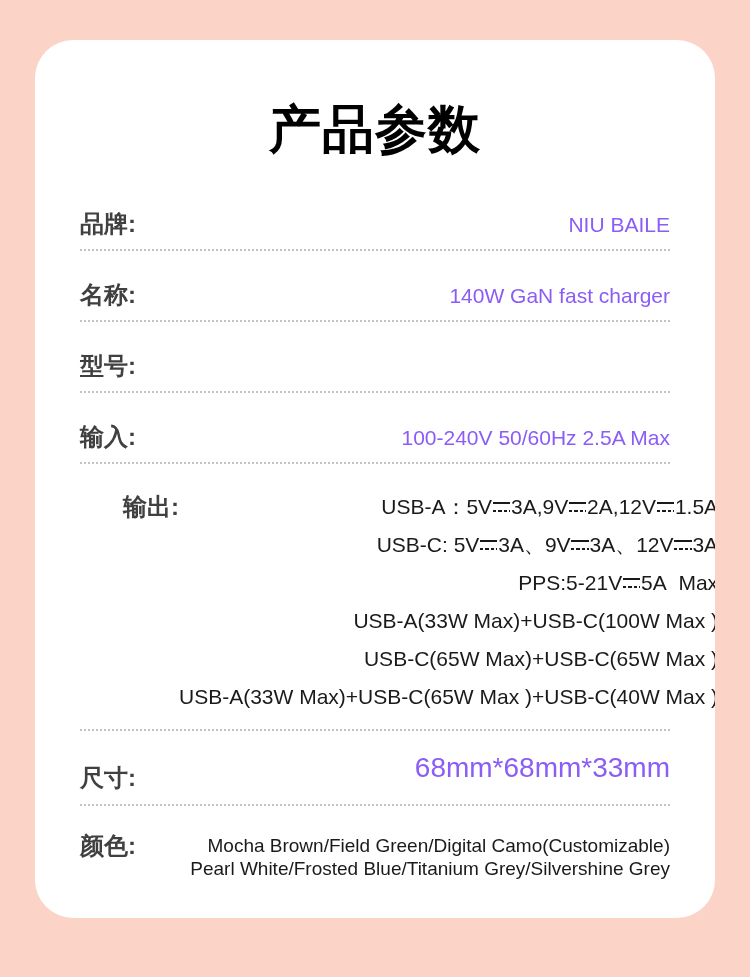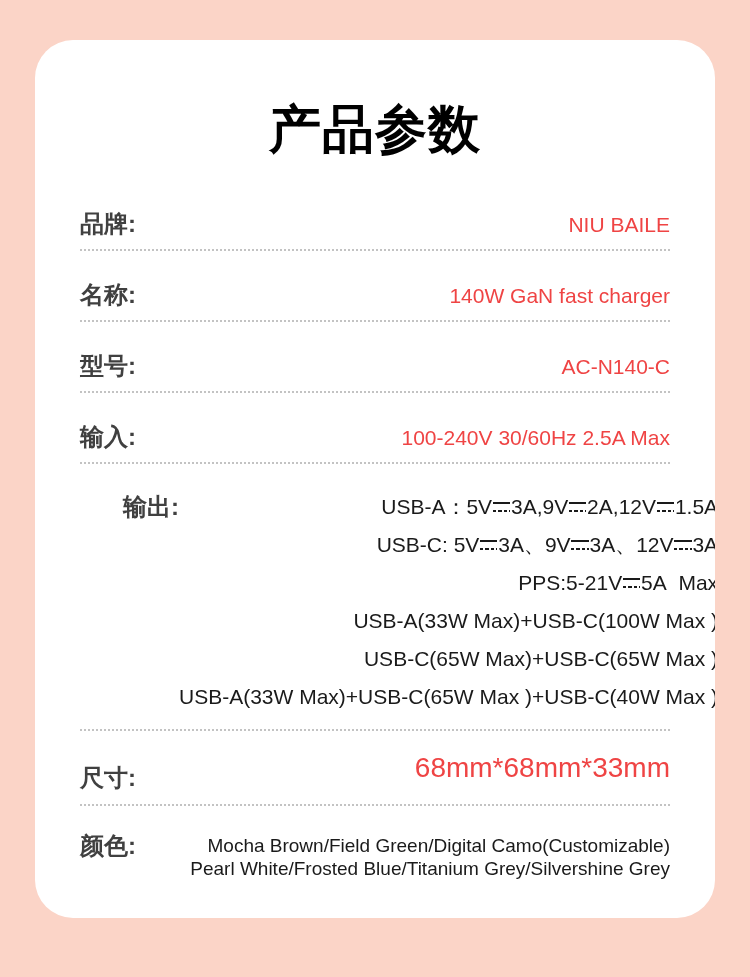--- a/index.html
+++ b/index.html
@@ -49,21 +49,21 @@
     flex: none;
     font-size: 24px;
     font-weight: 700;
     color: #404040;
     white-space: nowrap;
   }
   .value {
     flex: 1;
     font-size: 21px;
     font-weight: 400;
-    color: #ef4444;
+    color: #8b5cf6;
     text-align: right;
     white-space: nowrap;
   }
   .divider {
     height: 2px;
     background: repeating-linear-gradient(90deg, #c3c3c3 0 2px, transparent 2px 4px);
   }
   .row.multi {
     align-items: flex-start;
     padding: 24px 0 13px 0;
@@ -132,27 +132,26 @@
     <div class="divider"></div>
 
     <div class="row">
       <span class="label">名称:</span>
       <span class="value">140W GaN fast charger</span>
     </div>
     <div class="divider"></div>
 
     <div class="row">
       <span class="label">型号:</span>
-      <span class="value">AC-N140-C</span>
     </div>
     <div class="divider"></div>
 
     <div class="row">
       <span class="label">输入:</span>
-      <span class="value">100-240V 30/60Hz 2.5A Max</span>
+      <span class="value">100-240V 50/60Hz 2.5A Max</span>
     </div>
     <div class="divider"></div>
 
     <div class="row multi">
       <span class="label">输出:</span>
       <div class="value-lines">
         <div class="line">USB-A：5V<span class="dc"></span>3A,9V<span class="dc"></span>2A,12V<span class="dc"></span>1.5A</div>
         <div class="line">USB-C: 5V<span class="dc"></span>3A、9V<span class="dc"></span>3A、12V<span class="dc"></span>3A</div>
         <div class="line">PPS:5-21V<span class="dc"></span>5A&nbsp; Max</div>
         <div class="line">USB-A(33W Max)+USB-C(100W Max )</div>

